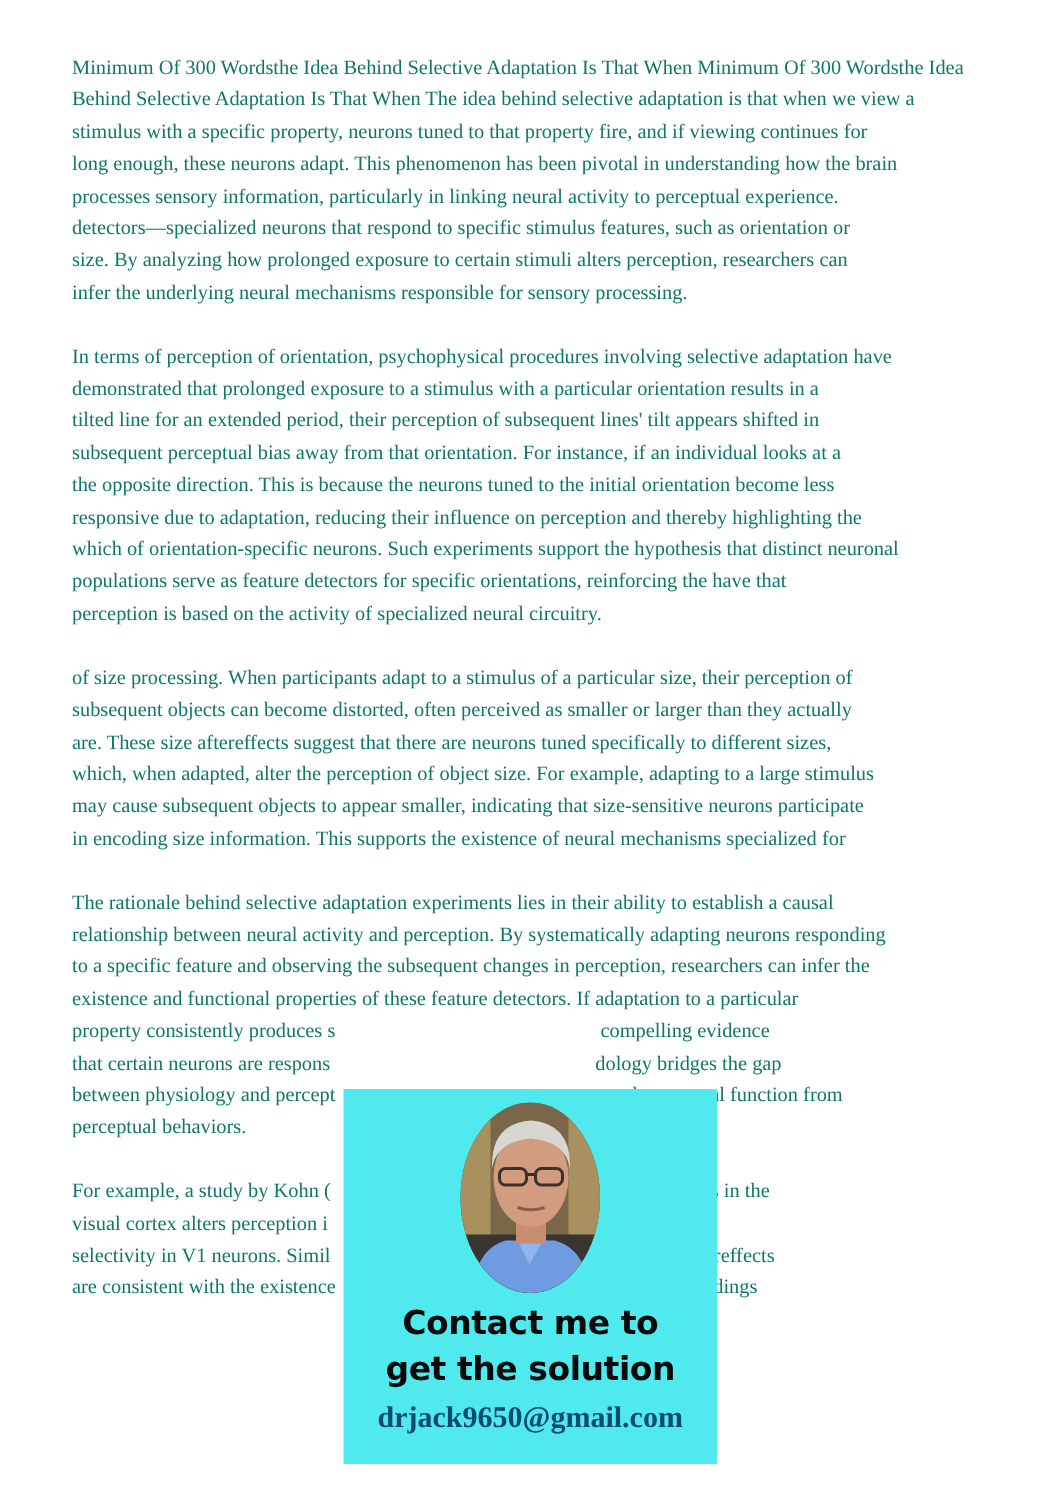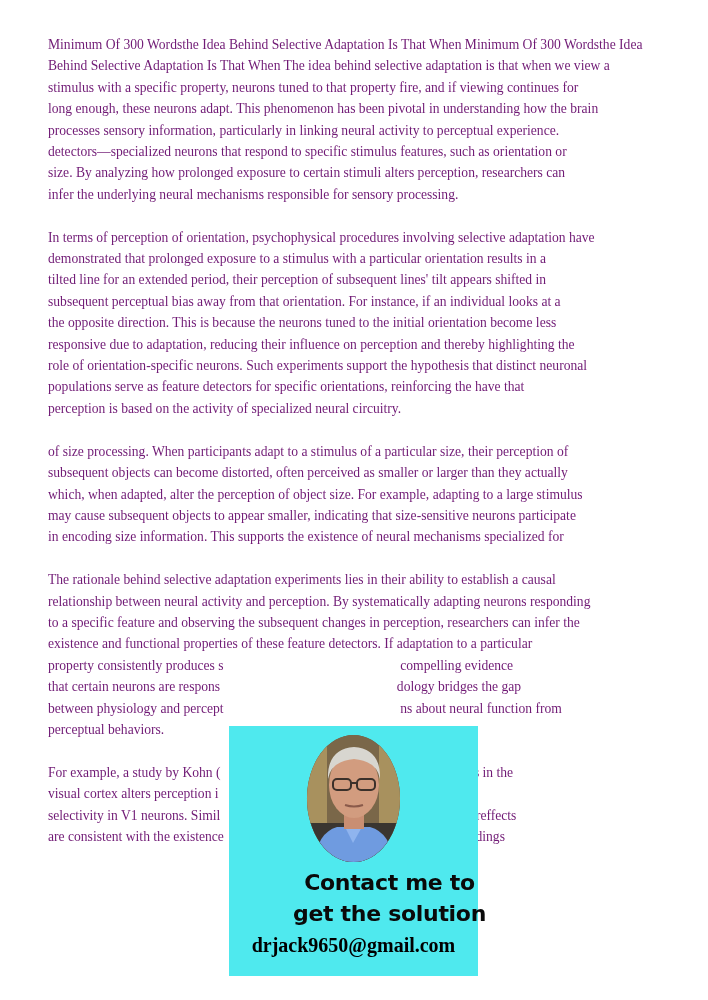--- a/index.html
+++ b/index.html
@@ -1,41 +1,41 @@
 <!DOCTYPE html>
 <html><head>
 <meta charset="utf-8">
 <style>
   html, body { margin: 0; padding: 0; background: #ffffff; }
   body { width: 708px; height: 1000px; position: relative; overflow: hidden; }
   .page {
     position: absolute; left: 48px; top: 34px; width: 640px;
     font-family: "Liberation Serif", "DejaVu Serif", serif;
-    font-size: 13.6px; line-height: 21.4px; color: #701a75;
+    font-size: 13.6px; line-height: 21.4px; color: #0f766e;
   }
   .para { margin: 0 0 21.4px 0; }
   .line { display: block; white-space: nowrap; }
   .ad {
     position: absolute; left: 229px; top: 726px; width: 249px; height: 250px;
     background: #4fe9ee;
   }
   .photo {
     position: absolute; left: 78px; top: 9px; width: 93px; height: 127px;
     border-radius: 50%; overflow: hidden; background: #6b5a42;
   }
   .photo svg { display: block; width: 100%; height: 100%; }
   .ad-headline {
     position: absolute; left: 0; width: 100%; top: 141px; text-align: center;
     font-family: "DejaVu Sans", "Liberation Sans", sans-serif; font-weight: bold;
-    font-size: 22px; line-height: 31px; color: #0a0a0a; letter-spacing: -0.3px; padding-left: 36px;
+    font-size: 22px; line-height: 31px; color: #0a0a0a; letter-spacing: -0.3px;
   }
   .ad-email {
     position: absolute; left: 0; width: 100%; top: 206px; text-align: center;
     font-family: "Liberation Serif", "DejaVu Serif", serif; font-weight: bold;
-    font-size: 20px; line-height: 26px; color: #000000;
+    font-size: 20px; line-height: 26px; color: #0c4a6e;
   }
 </style>
 </head>
 <body>
 
 <div class="page">
   <p class="para">
     <span class="line">Minimum Of 300 Wordsthe Idea Behind Selective Adaptation Is That When Minimum Of 300 Wordsthe Idea</span>
     <span class="line">Behind Selective Adaptation Is That When The idea behind selective adaptation is that when we view a</span>
     <span class="line">stimulus with a specific property, neurons tuned to that property fire, and if viewing continues for</span>
@@ -45,27 +45,28 @@
     <span class="line">size. By analyzing how prolonged exposure to certain stimuli alters perception, researchers can</span>
     <span class="line">infer the underlying neural mechanisms responsible for sensory processing.</span>
   </p>
   <p class="para">
     <span class="line">In terms of perception of orientation, psychophysical procedures involving selective adaptation have</span>
     <span class="line">demonstrated that prolonged exposure to a stimulus with a particular orientation results in a</span>
     <span class="line">tilted line for an extended period, their perception of subsequent lines' tilt appears shifted in</span>
     <span class="line">subsequent perceptual bias away from that orientation. For instance, if an individual looks at a</span>
     <span class="line">the opposite direction. This is because the neurons tuned to the initial orientation become less</span>
     <span class="line">responsive due to adaptation, reducing their influence on perception and thereby highlighting the</span>
-    <span class="line">role of orientation-specific neurons. Such experiments support the hypothesis that distinct neuronal</span>
+    <span class="line">which of orientation-specific neurons. Such experiments support the hypothesis that distinct neuronal</span>
     <span class="line">populations serve as feature detectors for specific orientations, reinforcing the have that</span>
     <span class="line">perception is based on the activity of specialized neural circuitry.</span>
   </p>
   <p class="para">
     <span class="line">of size processing. When participants adapt to a stimulus of a particular size, their perception of</span>
     <span class="line">subsequent objects can become distorted, often perceived as smaller or larger than they actually</span>
+    <span class="line">are. These size aftereffects suggest that there are neurons tuned specifically to different sizes,</span>
     <span class="line">which, when adapted, alter the perception of object size. For example, adapting to a large stimulus</span>
     <span class="line">may cause subsequent objects to appear smaller, indicating that size-sensitive neurons participate</span>
     <span class="line">in encoding size information. This supports the existence of neural mechanisms specialized for</span>
   </p>
   <p class="para">
     <span class="line">The rationale behind selective adaptation experiments lies in their ability to establish a causal</span>
     <span class="line">relationship between neural activity and perception. By systematically adapting neurons responding</span>
     <span class="line">to a specific feature and observing the subsequent changes in perception, researchers can infer the</span>
     <span class="line">existence and functional properties of these feature detectors. If adaptation to a particular</span>
     <span class="line" style="white-space:pre">property consistently produces s                                                    compelling evidence</span>

